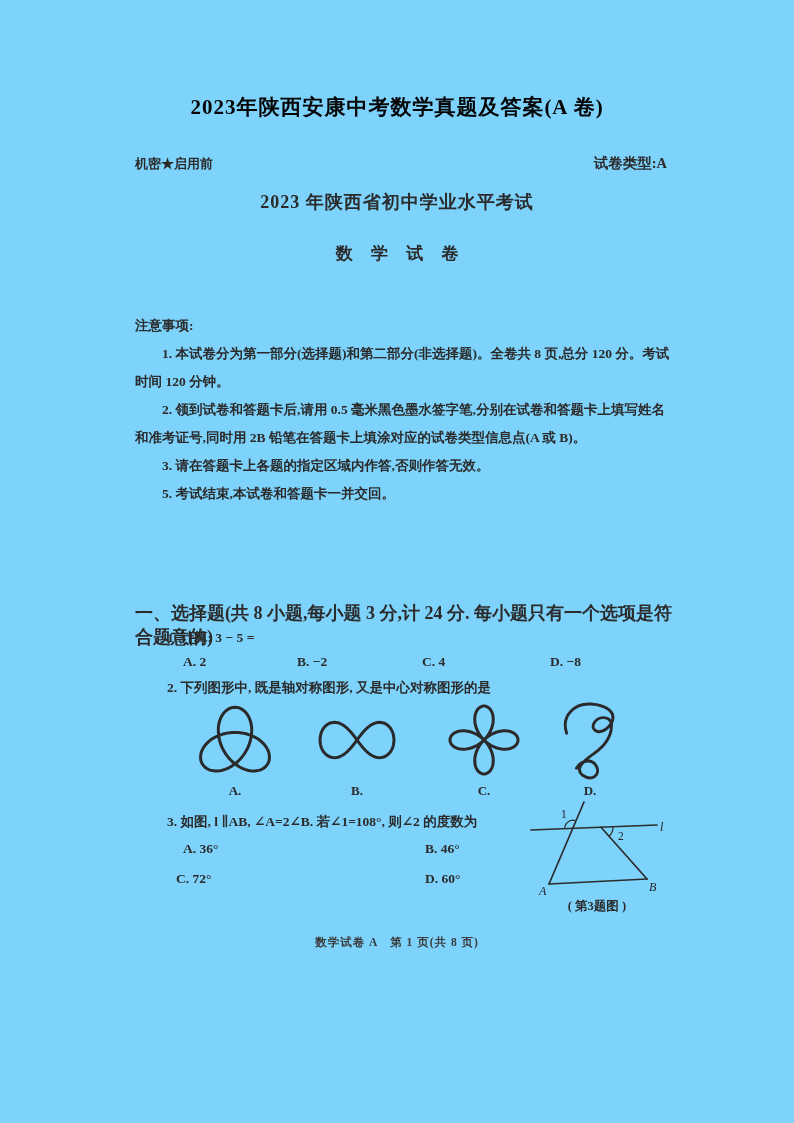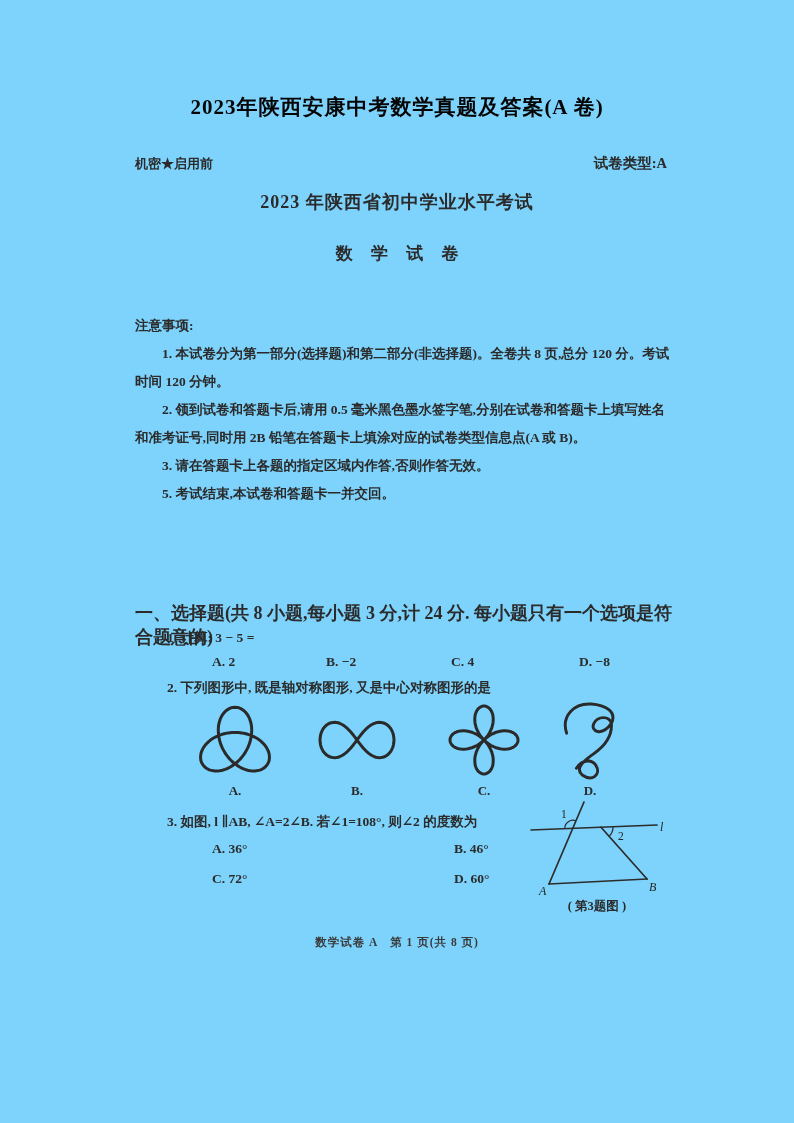--- a/index.html
+++ b/index.html
@@ -20,21 +20,21 @@
   .subject-title{top:242px;font-size:17px;font-weight:700;letter-spacing:7px;text-indent:7px;}
 
   .notices{top:312px;left:135px;width:537px;font-size:13.5px;font-weight:700;line-height:28px;}
   .notices p{margin:0;text-indent:2em;}
   .notices .notices-heading{text-indent:0;}
 
   .part-heading{top:541px;font-size:18.5px;font-weight:700;letter-spacing:2px;}
   .section-intro{top:601px;left:135px;width:545px;font-size:18px;font-weight:700;}
 
   .q-stem{font-size:13.5px;font-weight:600;}
-  .opt{position:absolute;font-size:13.5px;font-weight:600;white-space:nowrap;margin-left:29px;}
+  .opt{position:absolute;font-size:13.5px;font-weight:600;white-space:nowrap;}
 
   #q1-stem{top:629px;left:167px;}
   #q2-stem{top:679px;left:167px;}
   #q3-stem{top:813px;left:167px;width:390px;}
 
   .qfig{position:absolute;top:700px;display:flex;flex-direction:column;align-items:center;}
   .figarea{height:80px;display:flex;align-items:center;justify-content:center;}
   .figlabel{margin-top:3px;font-size:13px;font-weight:600;}
   #figA{left:192px;width:86px;}
   #figB{left:312px;width:90px;}
@@ -116,21 +116,21 @@
       <svg width="70" height="84" viewBox="0 0 72 86">
         <path class="shape" d="M 12,36 C 6,18 20,5 37,6 C 52,7 64,14 58,26 C 48,40 36,34 40,26 C 44,18 56,18 58,26 C 59,40 50,50 40,57 C 30,64 20,72 28,79 C 38,86 48,79 42,69 C 37,61 26,65 22,72"></path>
       </svg>
     </div>
     <div class="figlabel">D.</div>
   </div>
 
   <div id="q3-stem" class="abs q-stem">3. 如图, l ∥AB, ∠A=2∠B. 若∠1=108°, 则∠2 的度数为</div>
   <span class="opt" style="top:841px;left:183px;">A. 36°</span>
   <span class="opt" style="top:841px;left:425px;">B. 46°</span>
-  <span class="opt" style="top:871px;left:183px;">C. 72°</span>
+  <span class="opt" style="top:871px;left:176px;">C. 72°</span>
   <span class="opt" style="top:871px;left:425px;">D. 60°</span>
 
   <div id="q3-figure" class="abs">
     <svg width="140" height="100" viewBox="0 0 140 100">
       <line class="geoline" x1="4" y1="30" x2="130" y2="25"></line>
       <line class="geoline" x1="57" y1="2" x2="22" y2="84"></line>
       <line class="geoline" x1="74" y1="27.2" x2="120" y2="79"></line>
       <line class="geoline" x1="22" y1="84" x2="120" y2="79"></line>
       <path class="geoarc" d="M 37.8,28.4 A 8,8 0 0 1 48.9,20.9"></path>
       <path class="geoarc" d="M 86,26.7 A 12,12 0 0 1 82,36.2"></path>

